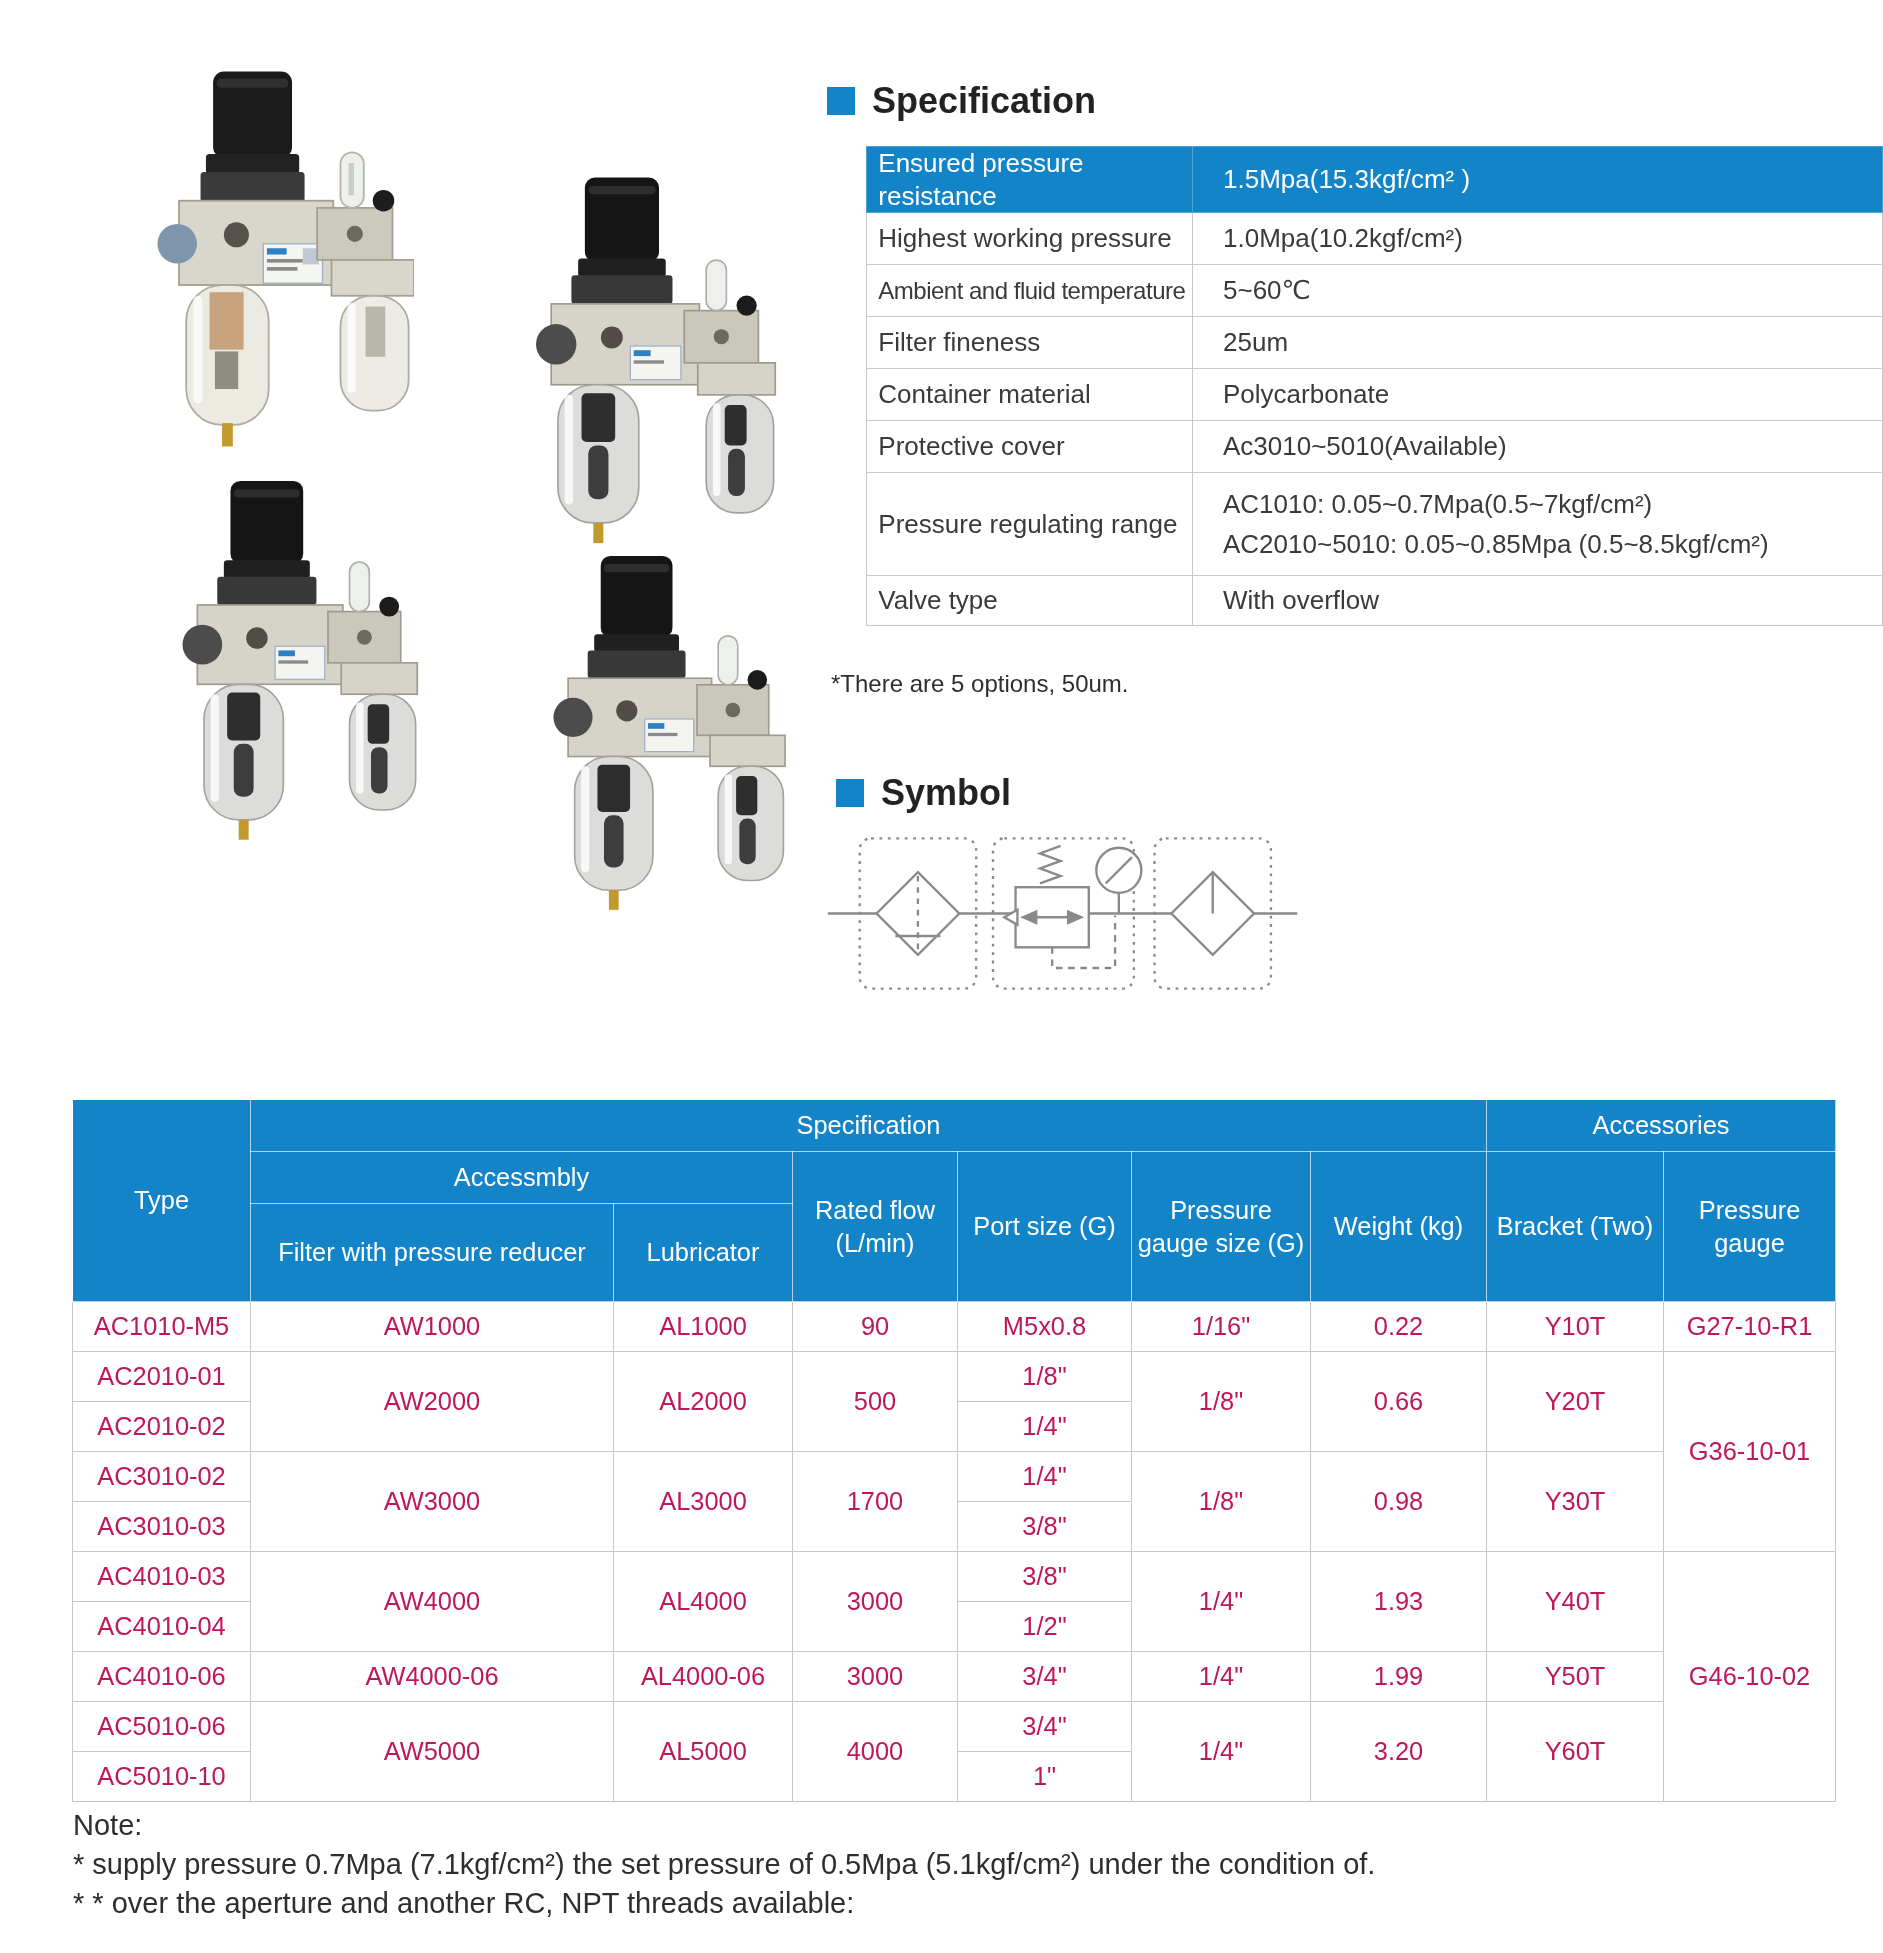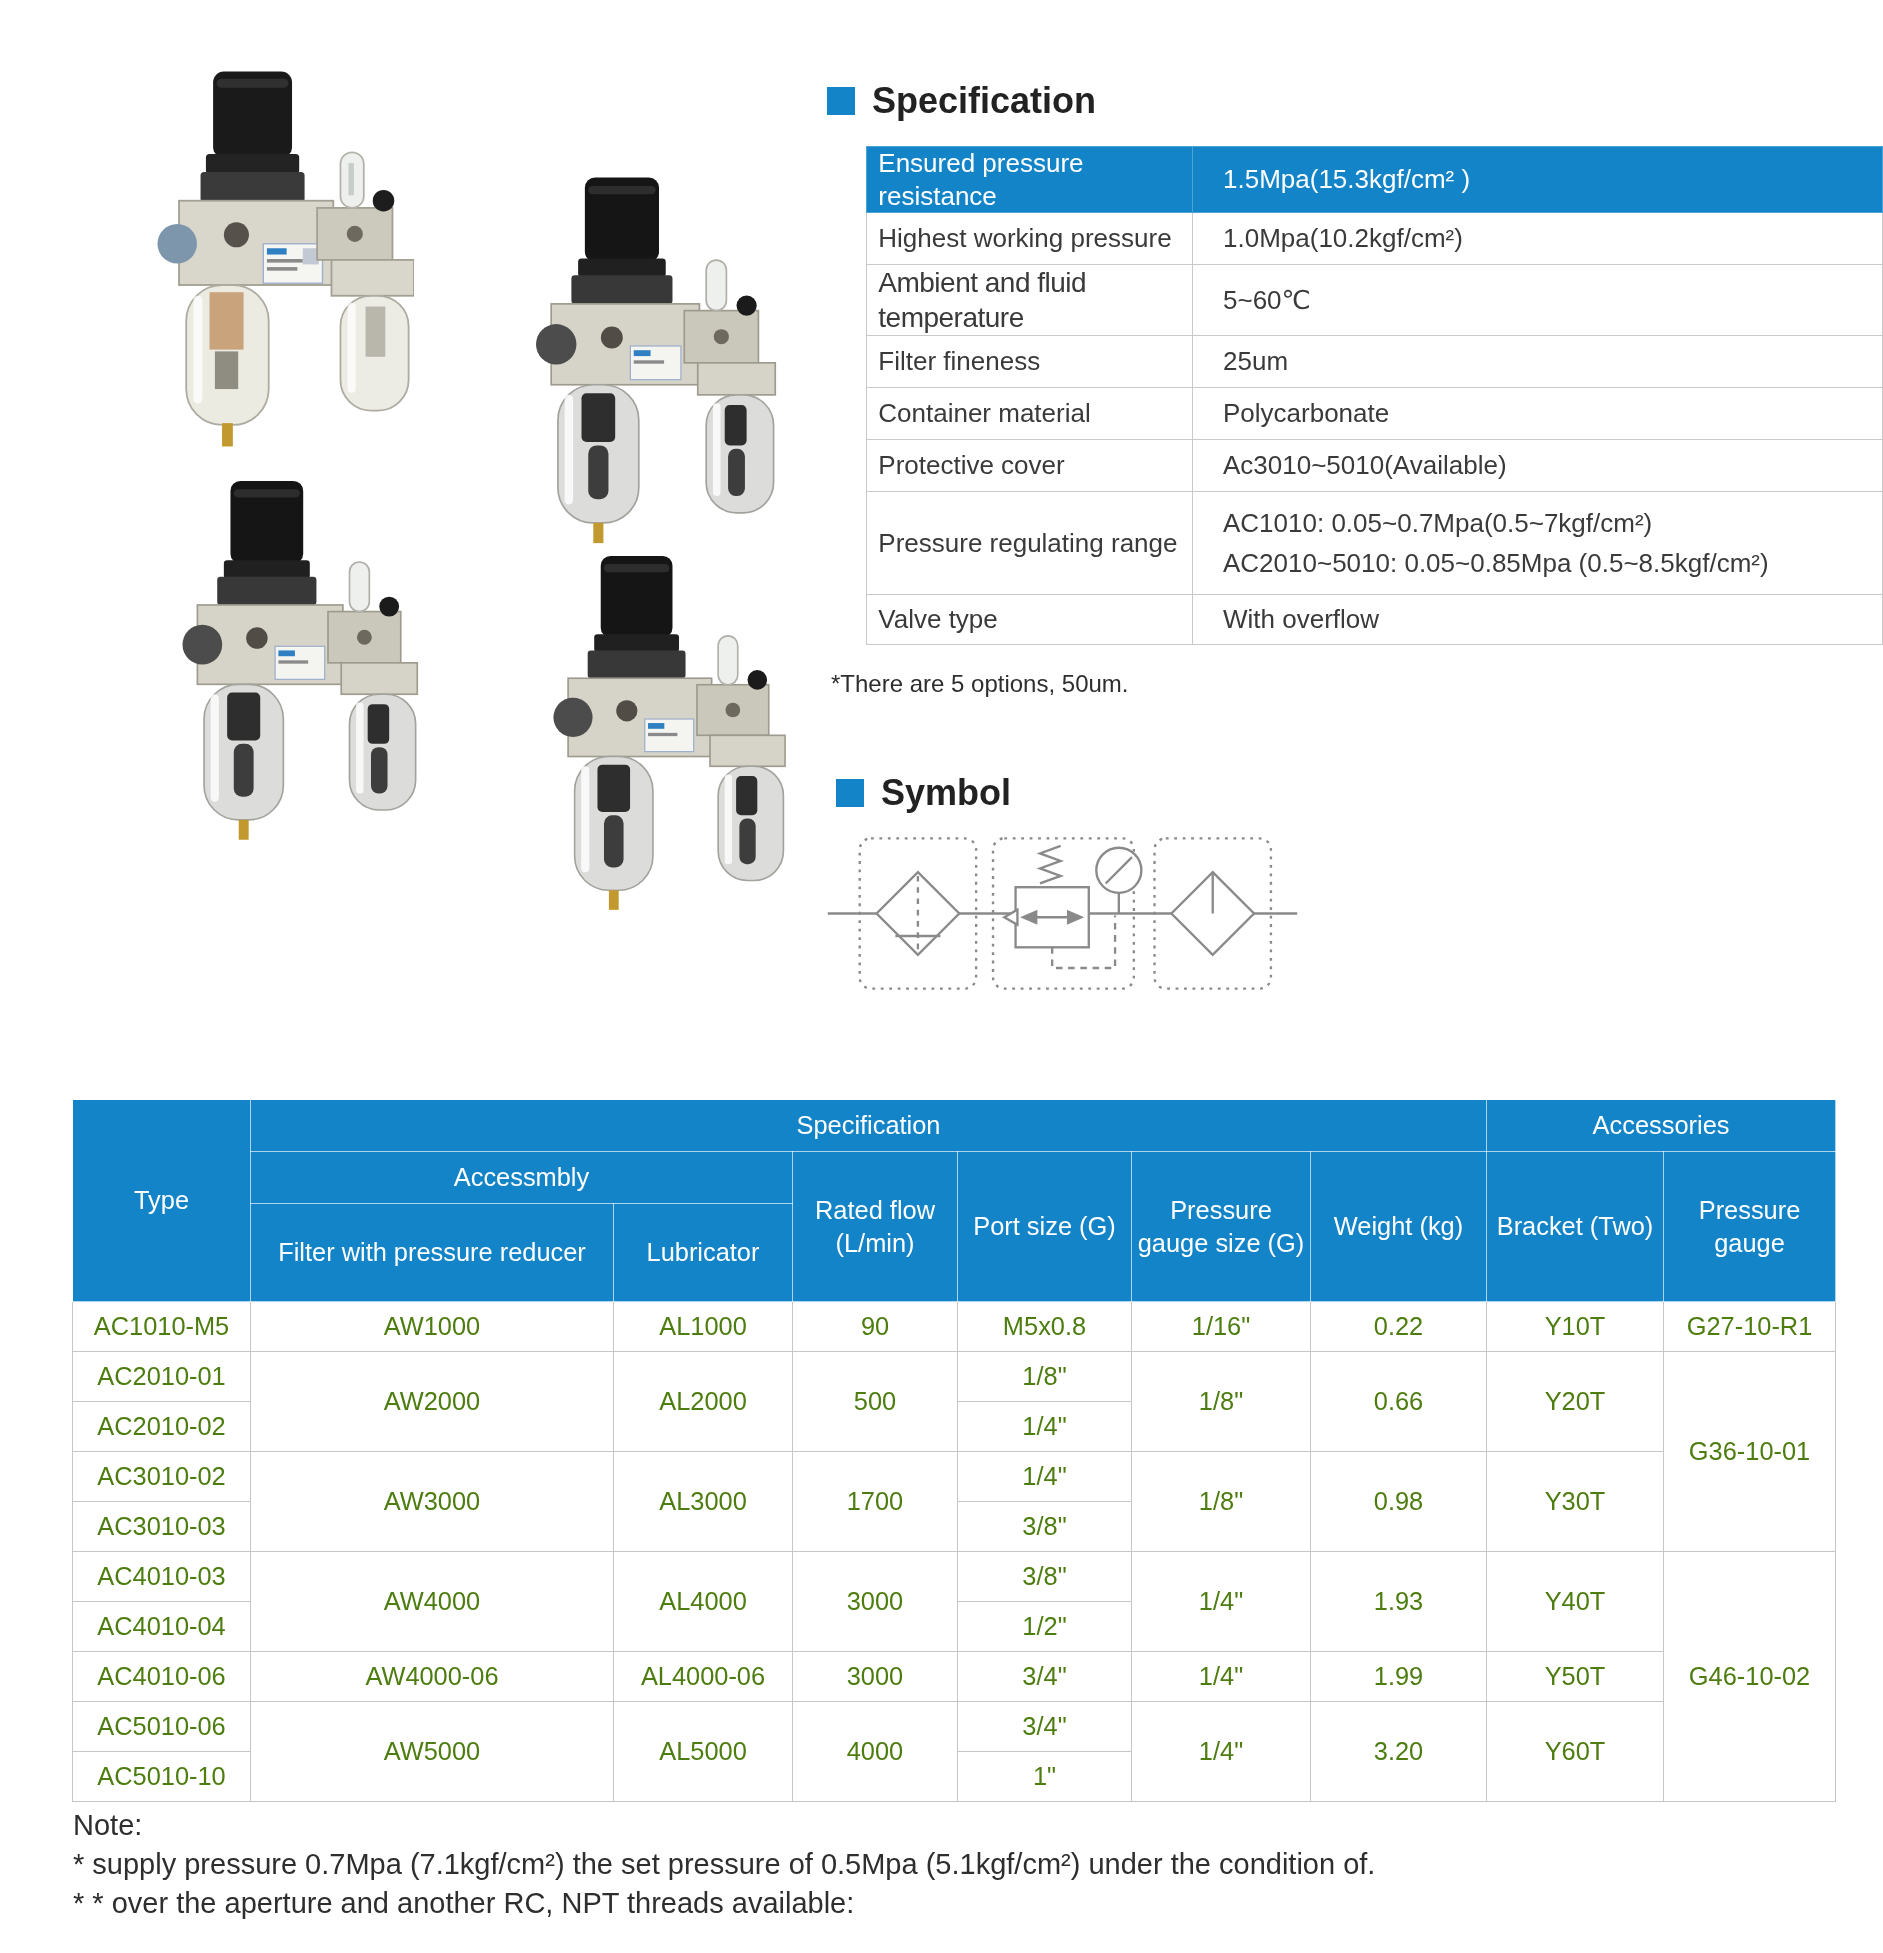--- a/index.html
+++ b/index.html
@@ -15,34 +15,34 @@
   .spec-table{position:absolute;left:826px;top:146px;width:1017px;
               border-collapse:collapse;table-layout:fixed;font-size:26px;color:#3a3a3a;margin-left:40px;}
   .spec-table td{border:0.9px solid #c9c9c9;padding:0 0 0 11.3px;vertical-align:middle;
                  background:#fff;line-height:1.25;}
   .spec-table td.val{padding-left:30px;}
   .spec-table tr.hl td{background:#1484c8;color:#fff;border-color:#4da3d6;}
   .spec-table tr.r1 td{height:49px;}
   .spec-table tr.rm td{height:51px;}
   .spec-table tr.rd td{height:102px;}
   .spec-table tr.rl td{height:49px;}
-  .spec-table .small{font-size:28px;letter-spacing:-0.5px;}
+  .spec-table .small{font-size:24px;letter-spacing:-0.5px;}
   .twoline div{line-height:1.55;}
 
   .spec-footnote{position:absolute;left:831px;top:670px;font-size:24px;color:#2e2e2e;}
 
   
   .symbol-svg{position:absolute;left:827px;top:829px;}
 
   
   .main-table{position:absolute;left:72px;top:1099px;width:1763px;
               border-collapse:collapse;table-layout:fixed;font-size:25.4px;}
   .main-table th{background:#1484c8;color:#fff;font-weight:normal;
                  border:0.9px solid rgba(255,255,255,0.65);padding:1.9px 3.8px;line-height:1.3;}
-  .main-table td{border:0.9px solid #c6c6c6;color:#4d7c0f;text-align:center;
+  .main-table td{border:0.9px solid #c6c6c6;color:#be185d;text-align:center;
                  padding:0 15px;background:#fff;height:49px;}
   .main-table tr.h1 th{height:47px;}
   .main-table tr.h2 th{height:47px;}
   .main-table tr.h3 th{height:94px;}
 
   
   .note{position:absolute;left:73px;top:1808px;font-size:29px;color:#2e2e2e;line-height:1.22;}
   .note div{margin-bottom:3.8px;}
 
   .photo{position:absolute;}

